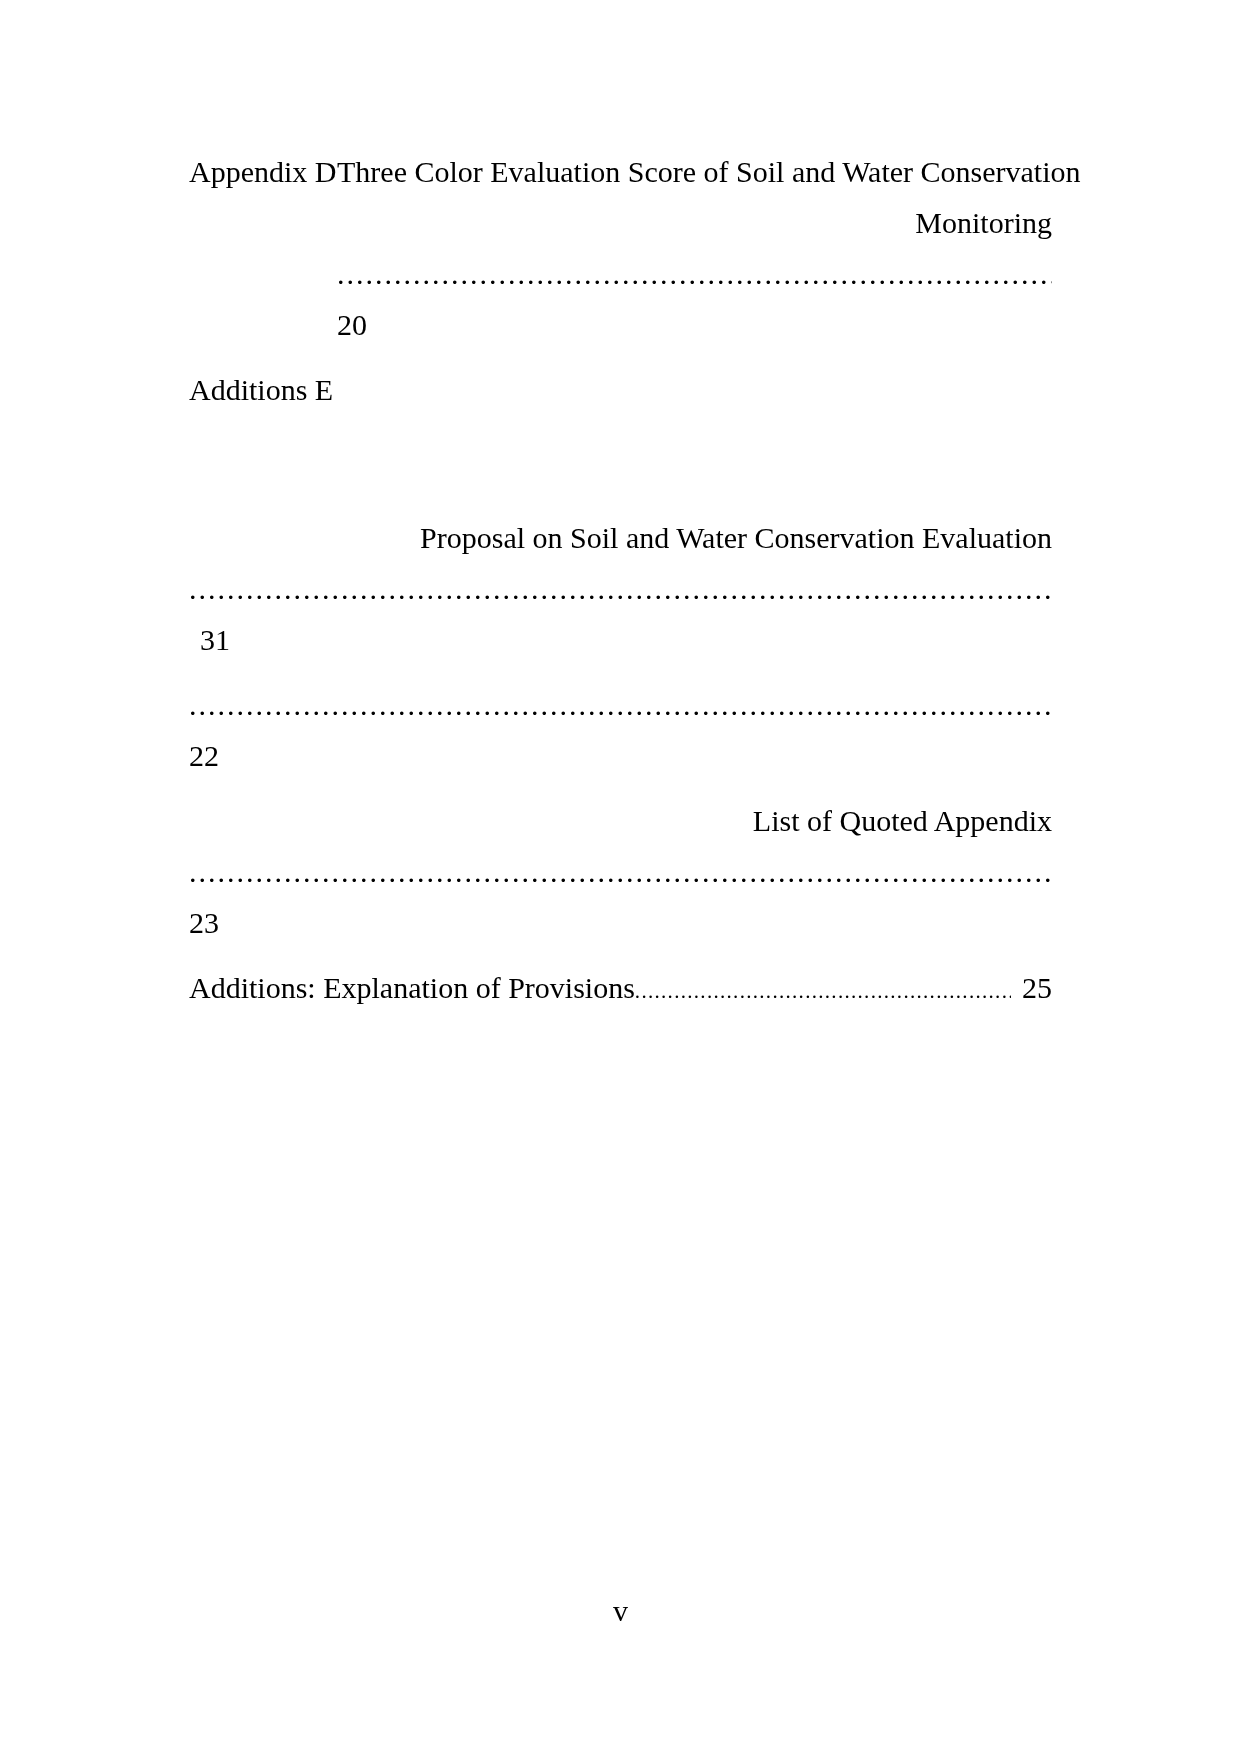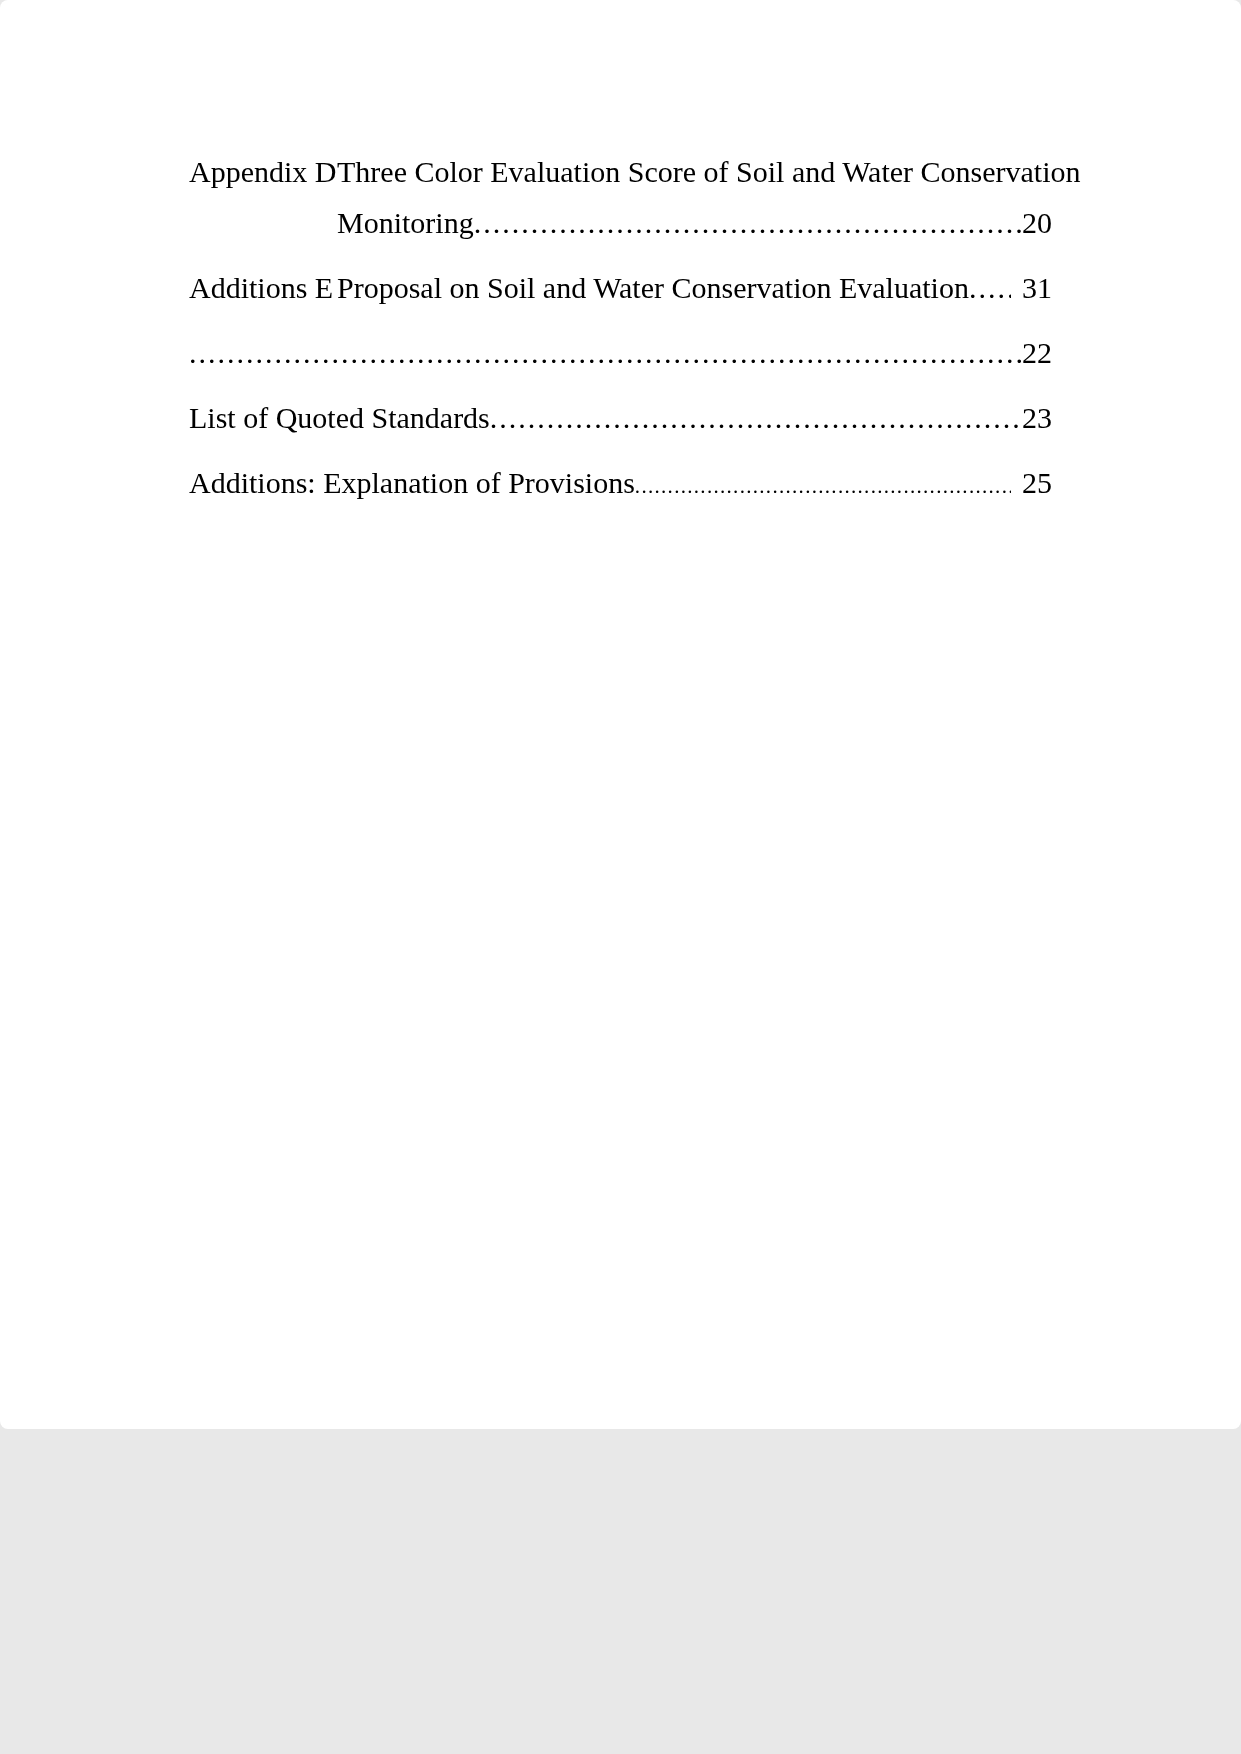--- a/index.html
+++ b/index.html
@@ -3,40 +3,39 @@
 <meta charset="utf-8">
 <style>
   html, body { margin: 0; padding: 0; }
   body {
     background: #e8e8e8;
     font-family: "Liberation Serif", "DejaVu Serif", serif;
   }
   .page {
     position: relative;
     width: 1241px;
-    height: 1429px;
+    height: 1754px;
     margin: 0 auto;
     background: #ffffff;
     color: #000000;
     overflow: hidden;
-    border-radius: 8px;
   }
   .content {
     position: absolute;
     top: 146px;
     left: 189px;
     right: 189px;
   }
   .toc-line {
     display: flex;
     line-height: 51px;
     font-size: 30px;
     margin: 0;
   }
-  .toc-line.para-gap { margin-bottom: 14px; }
+  .toc-line.para-gap { margin-bottom: 14px; flex-direction: column; }
   .toc-line .label {
     display: inline-block;
     width: 148px;
     flex: 0 0 148px;
     white-space: nowrap;
   }
   .toc-line.indent { padding-left: 148px; }
   .toc-line .title { white-space: nowrap; text-align: right; }
   .leader {
     flex: 1 1 auto;
@@ -88,21 +87,21 @@
       <span class="leader"></span>
       <span class="pagenum gap-before">31</span>
     </p>
 
     <p class="toc-line para-gap">
       <span class="leader"></span>
       <span class="pagenum">22</span>
     </p>
 
     <p class="toc-line para-gap">
-      <span class="title">List of Quoted Standards</span>
+      <span class="title">List of Quoted Appendix</span>
       <span class="leader"></span>
       <span class="pagenum">23</span>
     </p>
 
     <p class="toc-line">
       <span class="title">Additions: Explanation of Provisions</span>
       <span class="leader small"></span>
       <span class="pagenum gap-before">25</span>
     </p>
 

